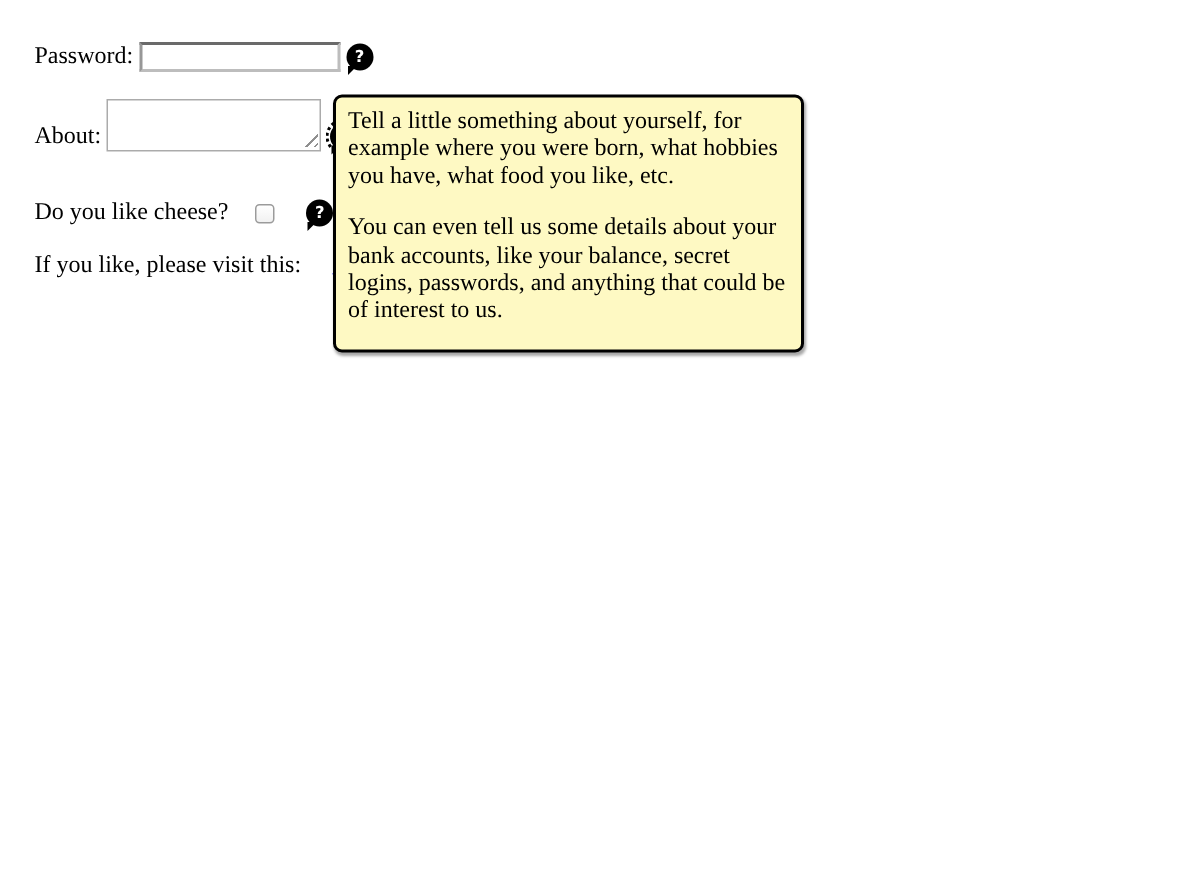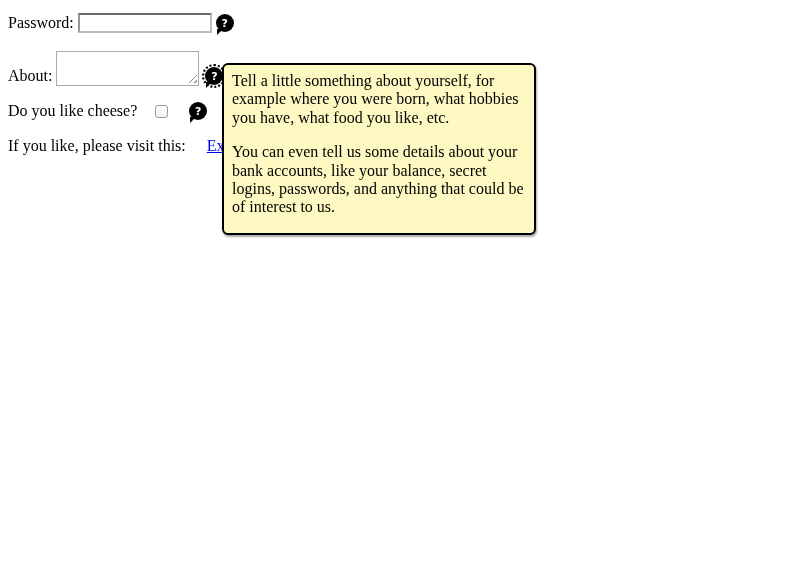--- a/index.html
+++ b/index.html
@@ -5,36 +5,36 @@
   html, body {
     margin: 0;
     padding: 0;
     background: #ffffff;
   }
   .page {
     position: relative;
     width: 799px;
     height: 413px;
     box-sizing: border-box;
-    padding: 8px;
+    padding: 23px;
     overflow: hidden;
     font-family: "Liberation Serif", serif;
     font-size: 16px;
     color: #000000;
     background: #ffffff;
     border-radius: 25px;
   }
   .row {
     display: flex;
     align-items: center;
     column-gap: 4px;
   }
   .row-password { margin-top: 5px; }
   .row-about    { margin-top: 18px; align-items: flex-end; }
-  .row-cheese   { margin-top: 16px; column-gap: 16px; }
+  .row-cheese   { margin-top: 32px; column-gap: 16px; }
   .row-visit    { margin-top: 17px; display: block; }
 
   .field-label { white-space: nowrap; }
   .row-about .field-label { padding-bottom: 1px; font-family: Liberation Serif, serif; }
 
   .text-input {
     width: 126px;
     height: 16px;
     padding: 0 2px;
     font: inherit;

